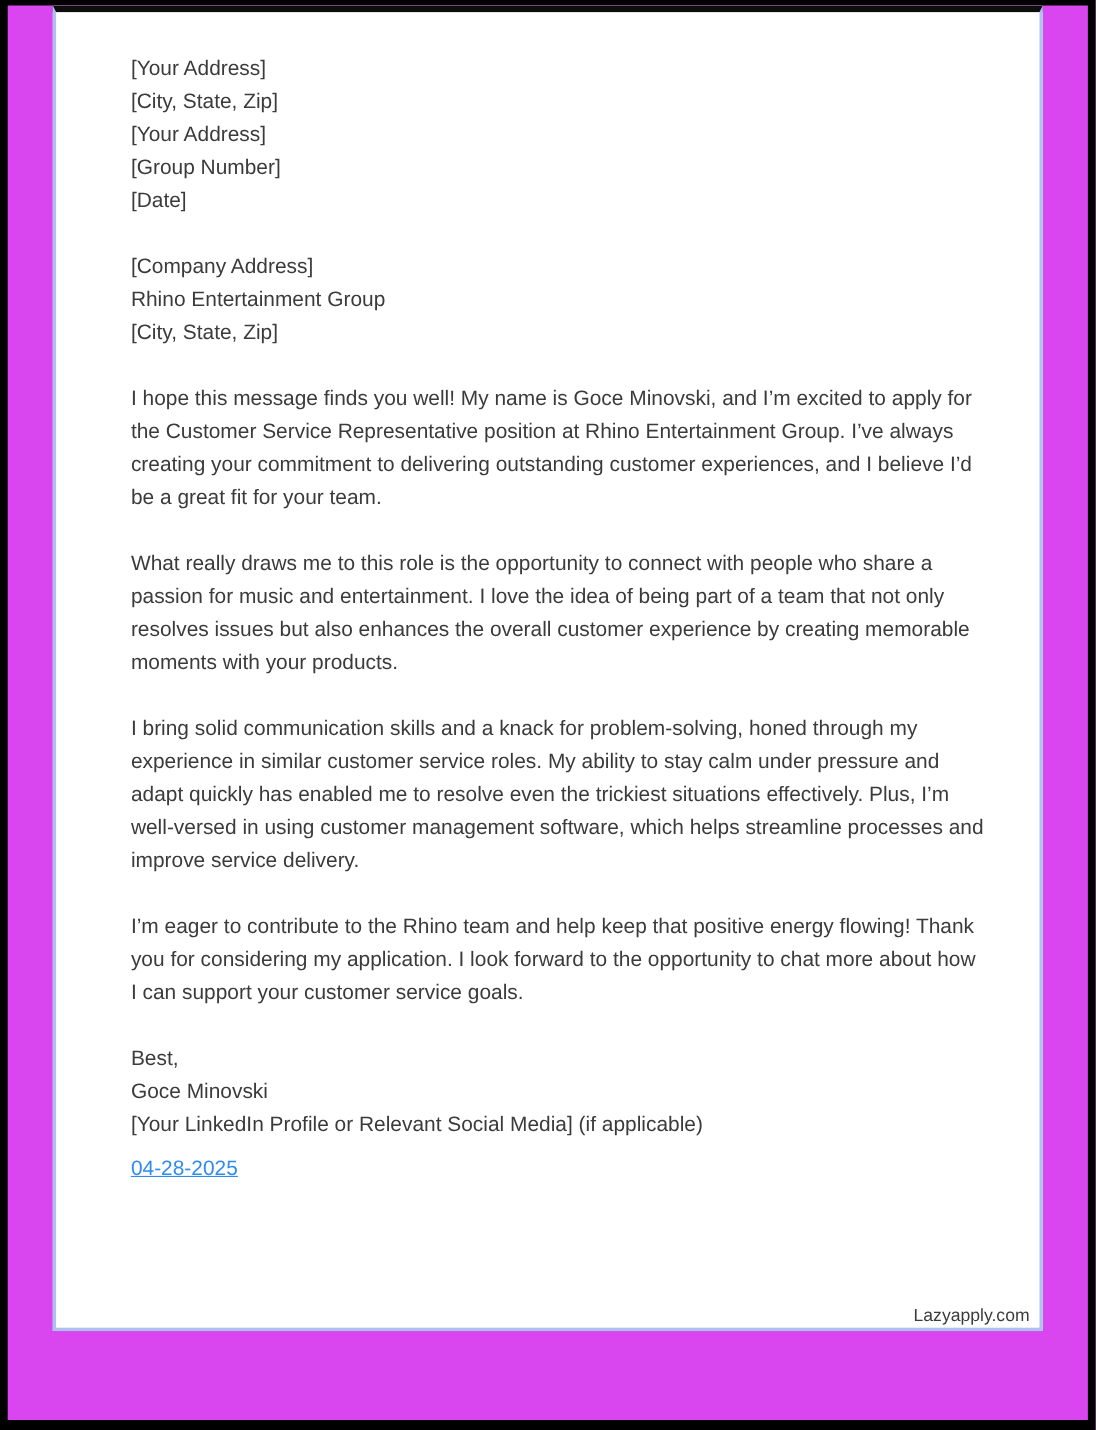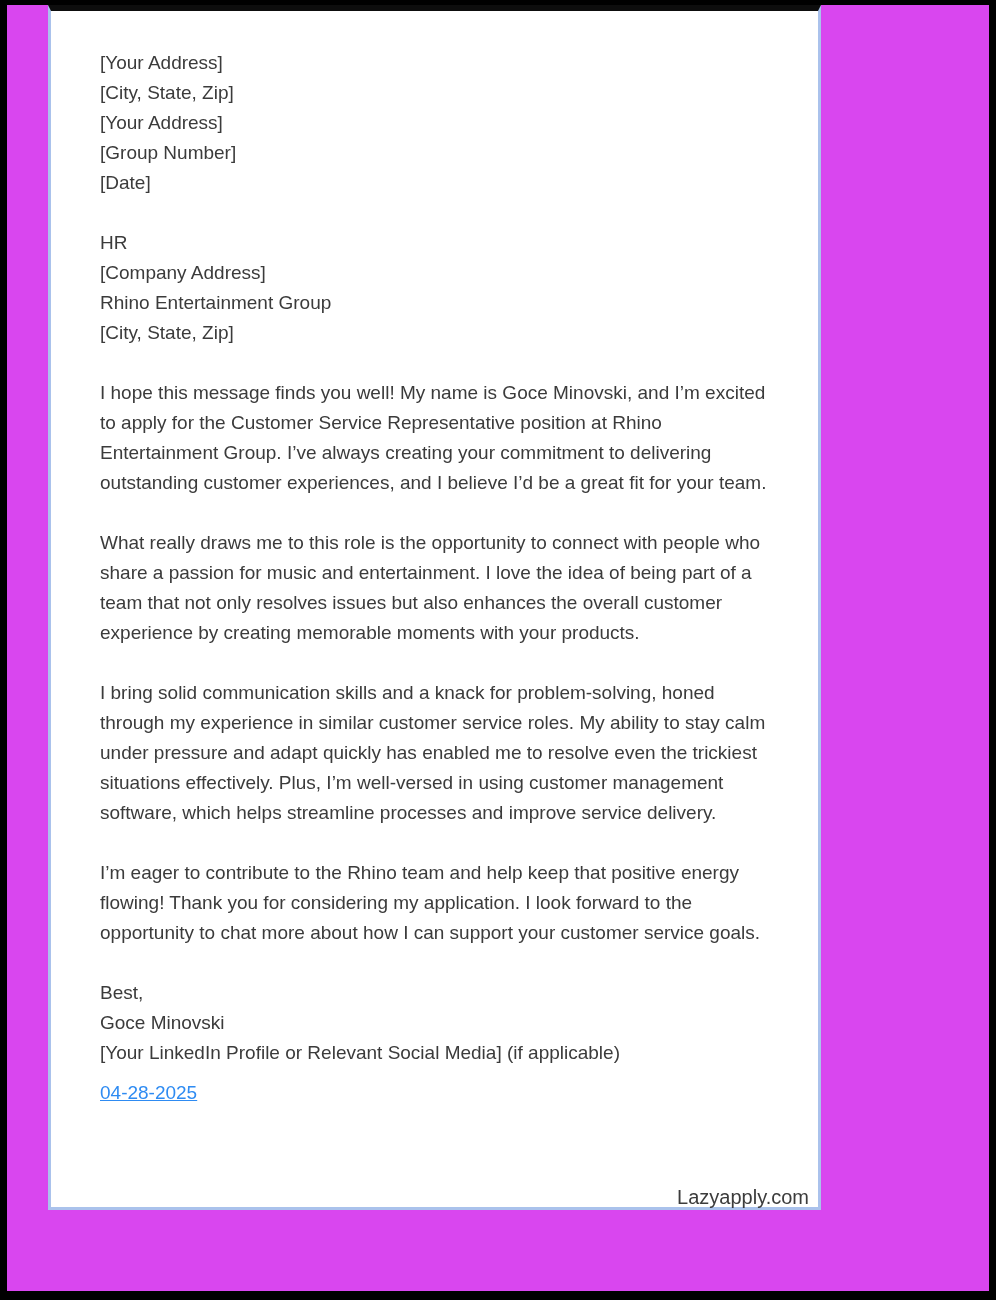--- a/index.html
+++ b/index.html
@@ -41,49 +41,49 @@
     text-stroke: 1.6px #575c66;
     transform: scaleX(0.88);
     transform-origin: 100% 100%;
     white-space: nowrap;
     z-index: 2;
   }
 
   .document {
     flex: 0 0 auto;
     margin: 0 41px;
-    width: 773px;
+    width: 900px;
     height: 1205px;
     background: #ffffff;
     border-top: 6px solid #0d0d0d;
     border-left: 3px solid #aac2ec;
     border-right: 3px solid #aac2ec;
     border-bottom: 3px solid #aac2ec;
-    padding: 37px 49px 0 49px;
+    padding: 37px 49px 0 68px;
     position: relative;
     color: #3b3b3b;
     font-size: 19px;
     line-height: 30px;
   }
 
   .block { margin-bottom: 30px; }
   .line { display: block; }
   .para { margin-bottom: 30px; }
 
   .date-line {
     margin-top: 10px;
     color: #2e8bf2;
     text-decoration: underline;
   }
 
   .watermark {
     position: absolute;
     right: 9px;
     bottom: 1px;
-    font-size: 20px;
+    font-size: 16px;
     line-height: 18px;
     color: #3c3c3c;
   }
 </style>
 </head>
 <body>
 
 <div class="frame">
 
   <div class="page-header">
@@ -94,21 +94,20 @@
 
     <div class="block">
       <span class="line">[Your Address]</span>
       <span class="line">[City, State, Zip]</span>
       <span class="line">[Your Address]</span>
       <span class="line">[Group Number]</span>
       <span class="line">[Date]</span>
     </div>
 
     <div class="block">
-      <span class="line">HR</span>
       <span class="line">[Company Address]</span>
       <span class="line">Rhino Entertainment Group</span>
       <span class="line">[City, State, Zip]</span>
     </div>
 
 
     <p class="para">I hope this message finds you well! My name is Goce Minovski, and I’m excited to apply for the Customer Service Representative position at Rhino Entertainment Group. I’ve always creating your commitment to delivering outstanding customer experiences, and I believe I’d be a great fit for your team.</p>
     <p class="para">What really draws me to this role is the opportunity to connect with people who share a passion for music and entertainment. I love the idea of being part of a team that not only resolves issues but also enhances the overall customer experience by creating memorable moments with your products.</p>
     <p class="para">I bring solid communication skills and a knack for problem-solving, honed through my experience in similar customer service roles. My ability to stay calm under pressure and adapt quickly has enabled me to resolve even the trickiest situations effectively. Plus, I’m well-versed in using customer management software, which helps streamline processes and improve service delivery.</p>
     <p class="para">I’m eager to contribute to the Rhino team and help keep that positive energy flowing! Thank you for considering my application. I look forward to the opportunity to chat more about how I can support your customer service goals.</p>

